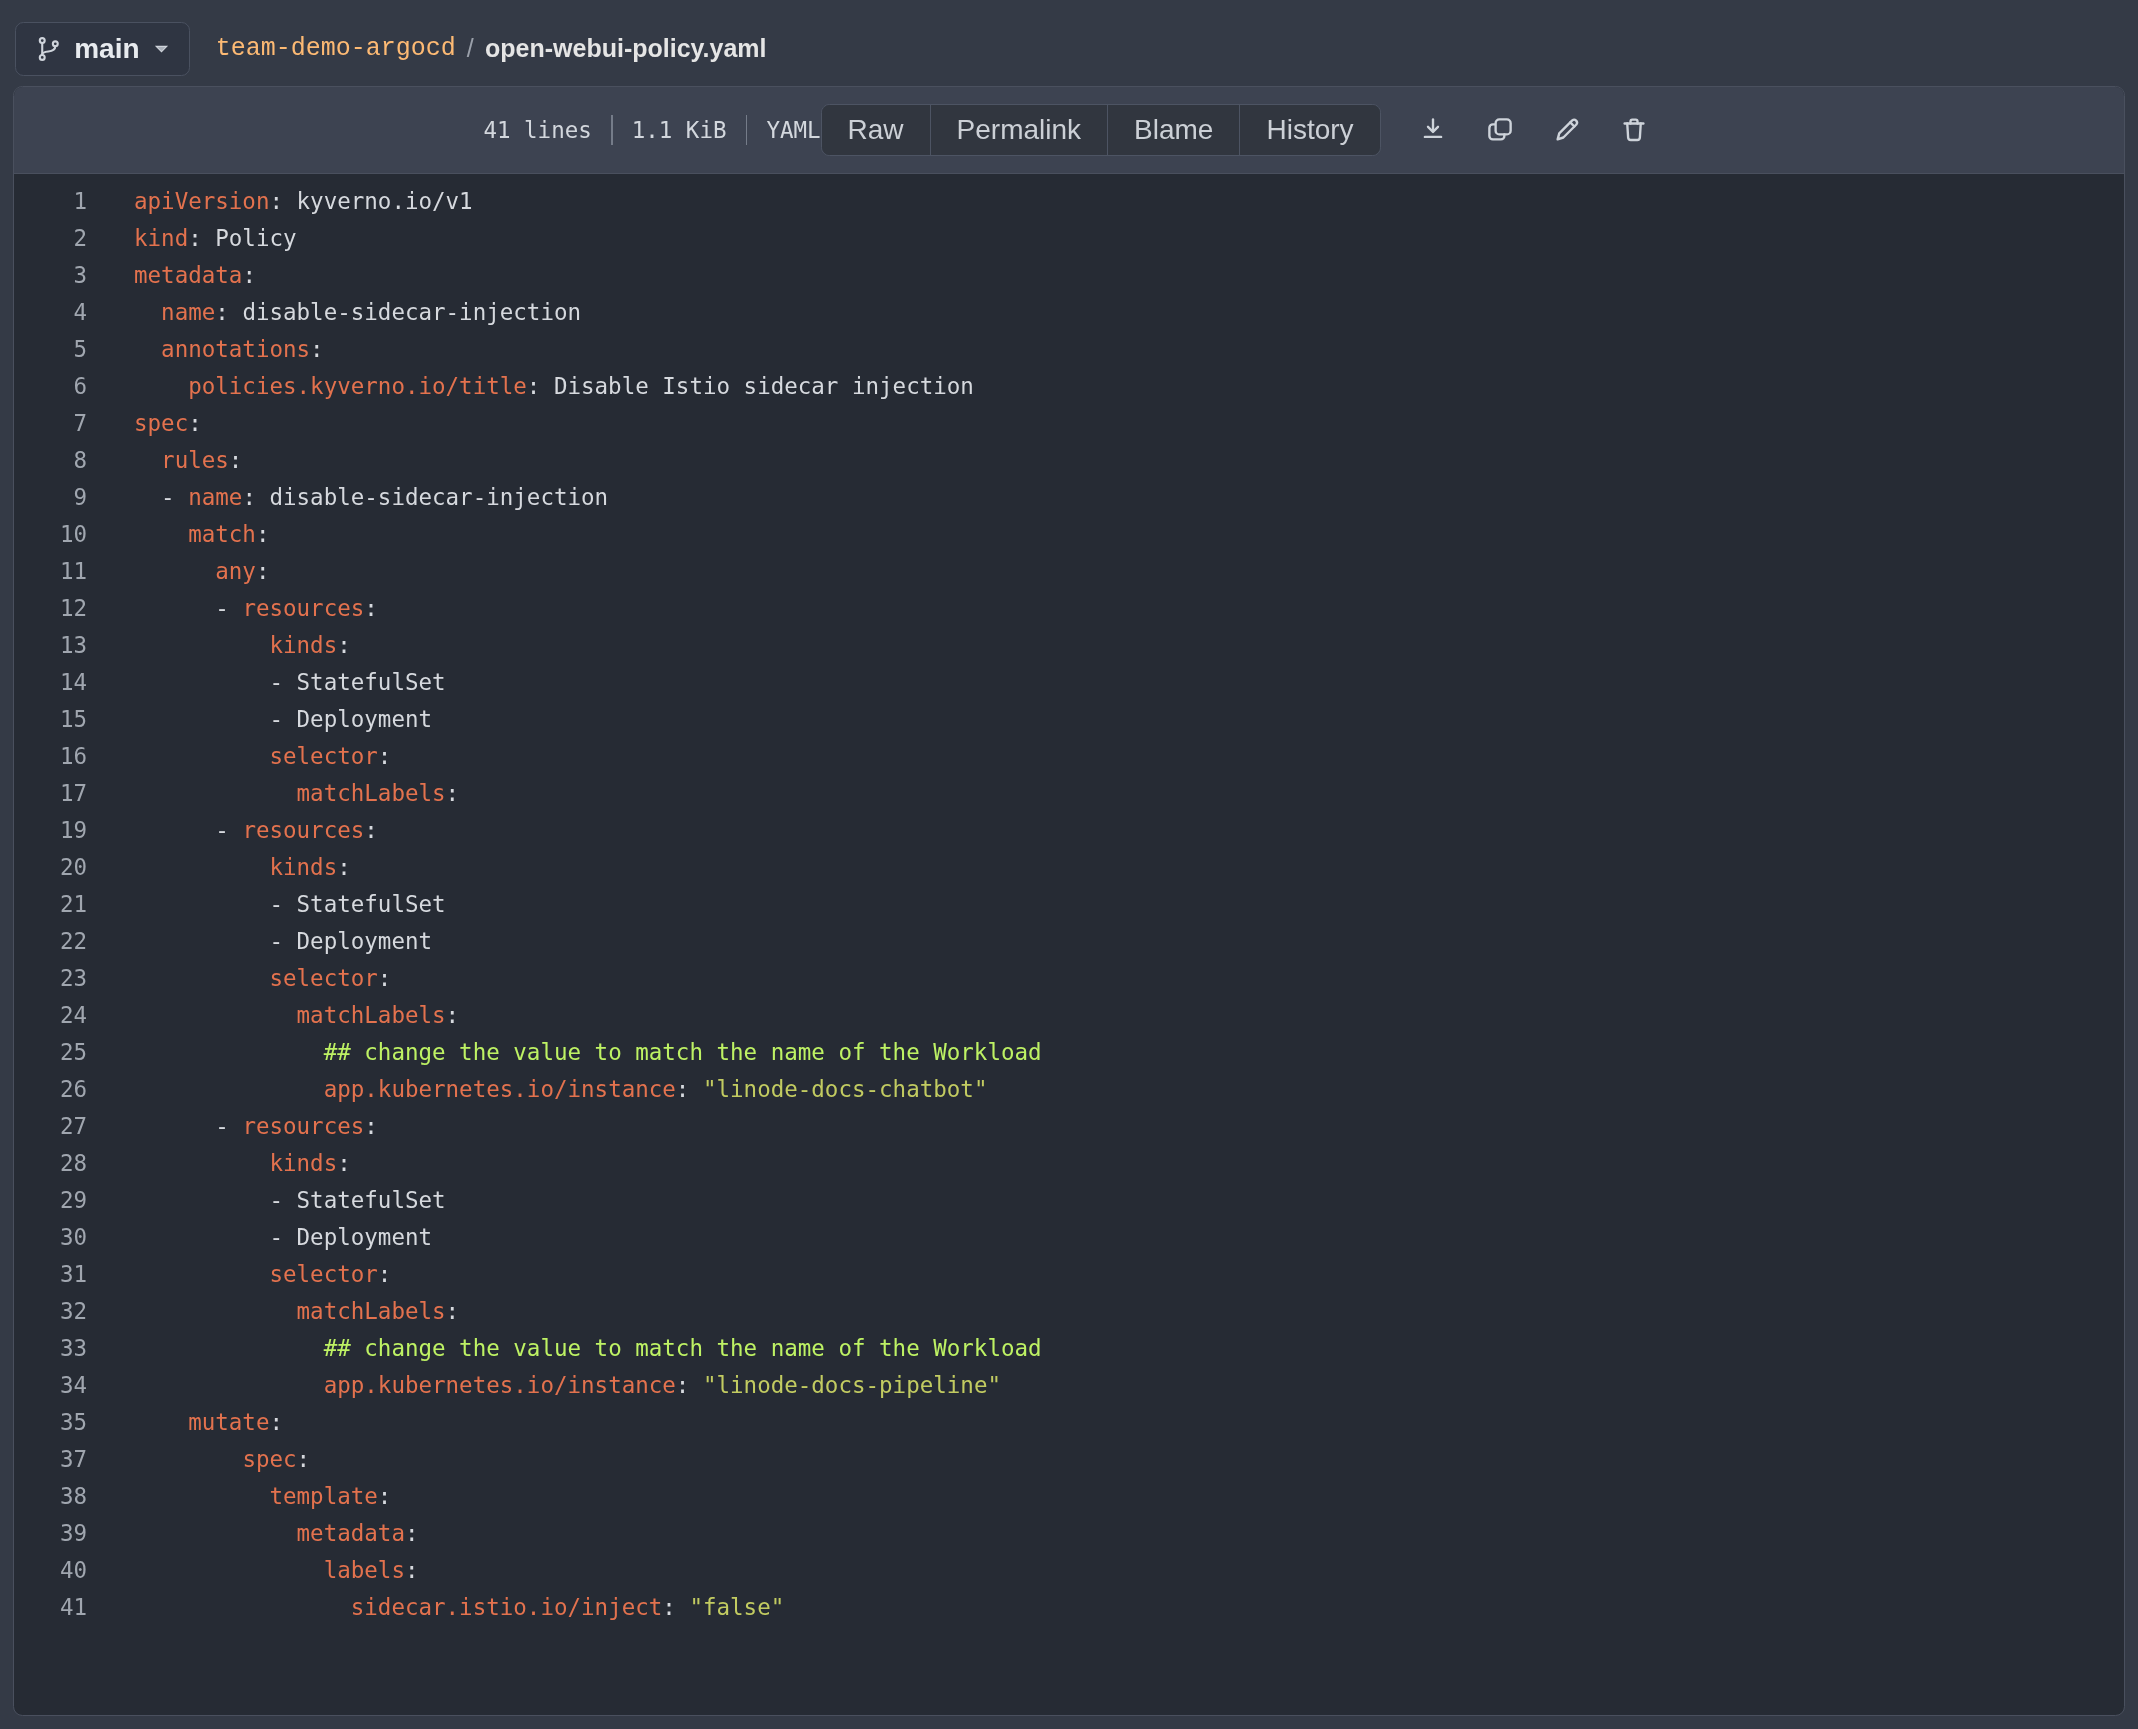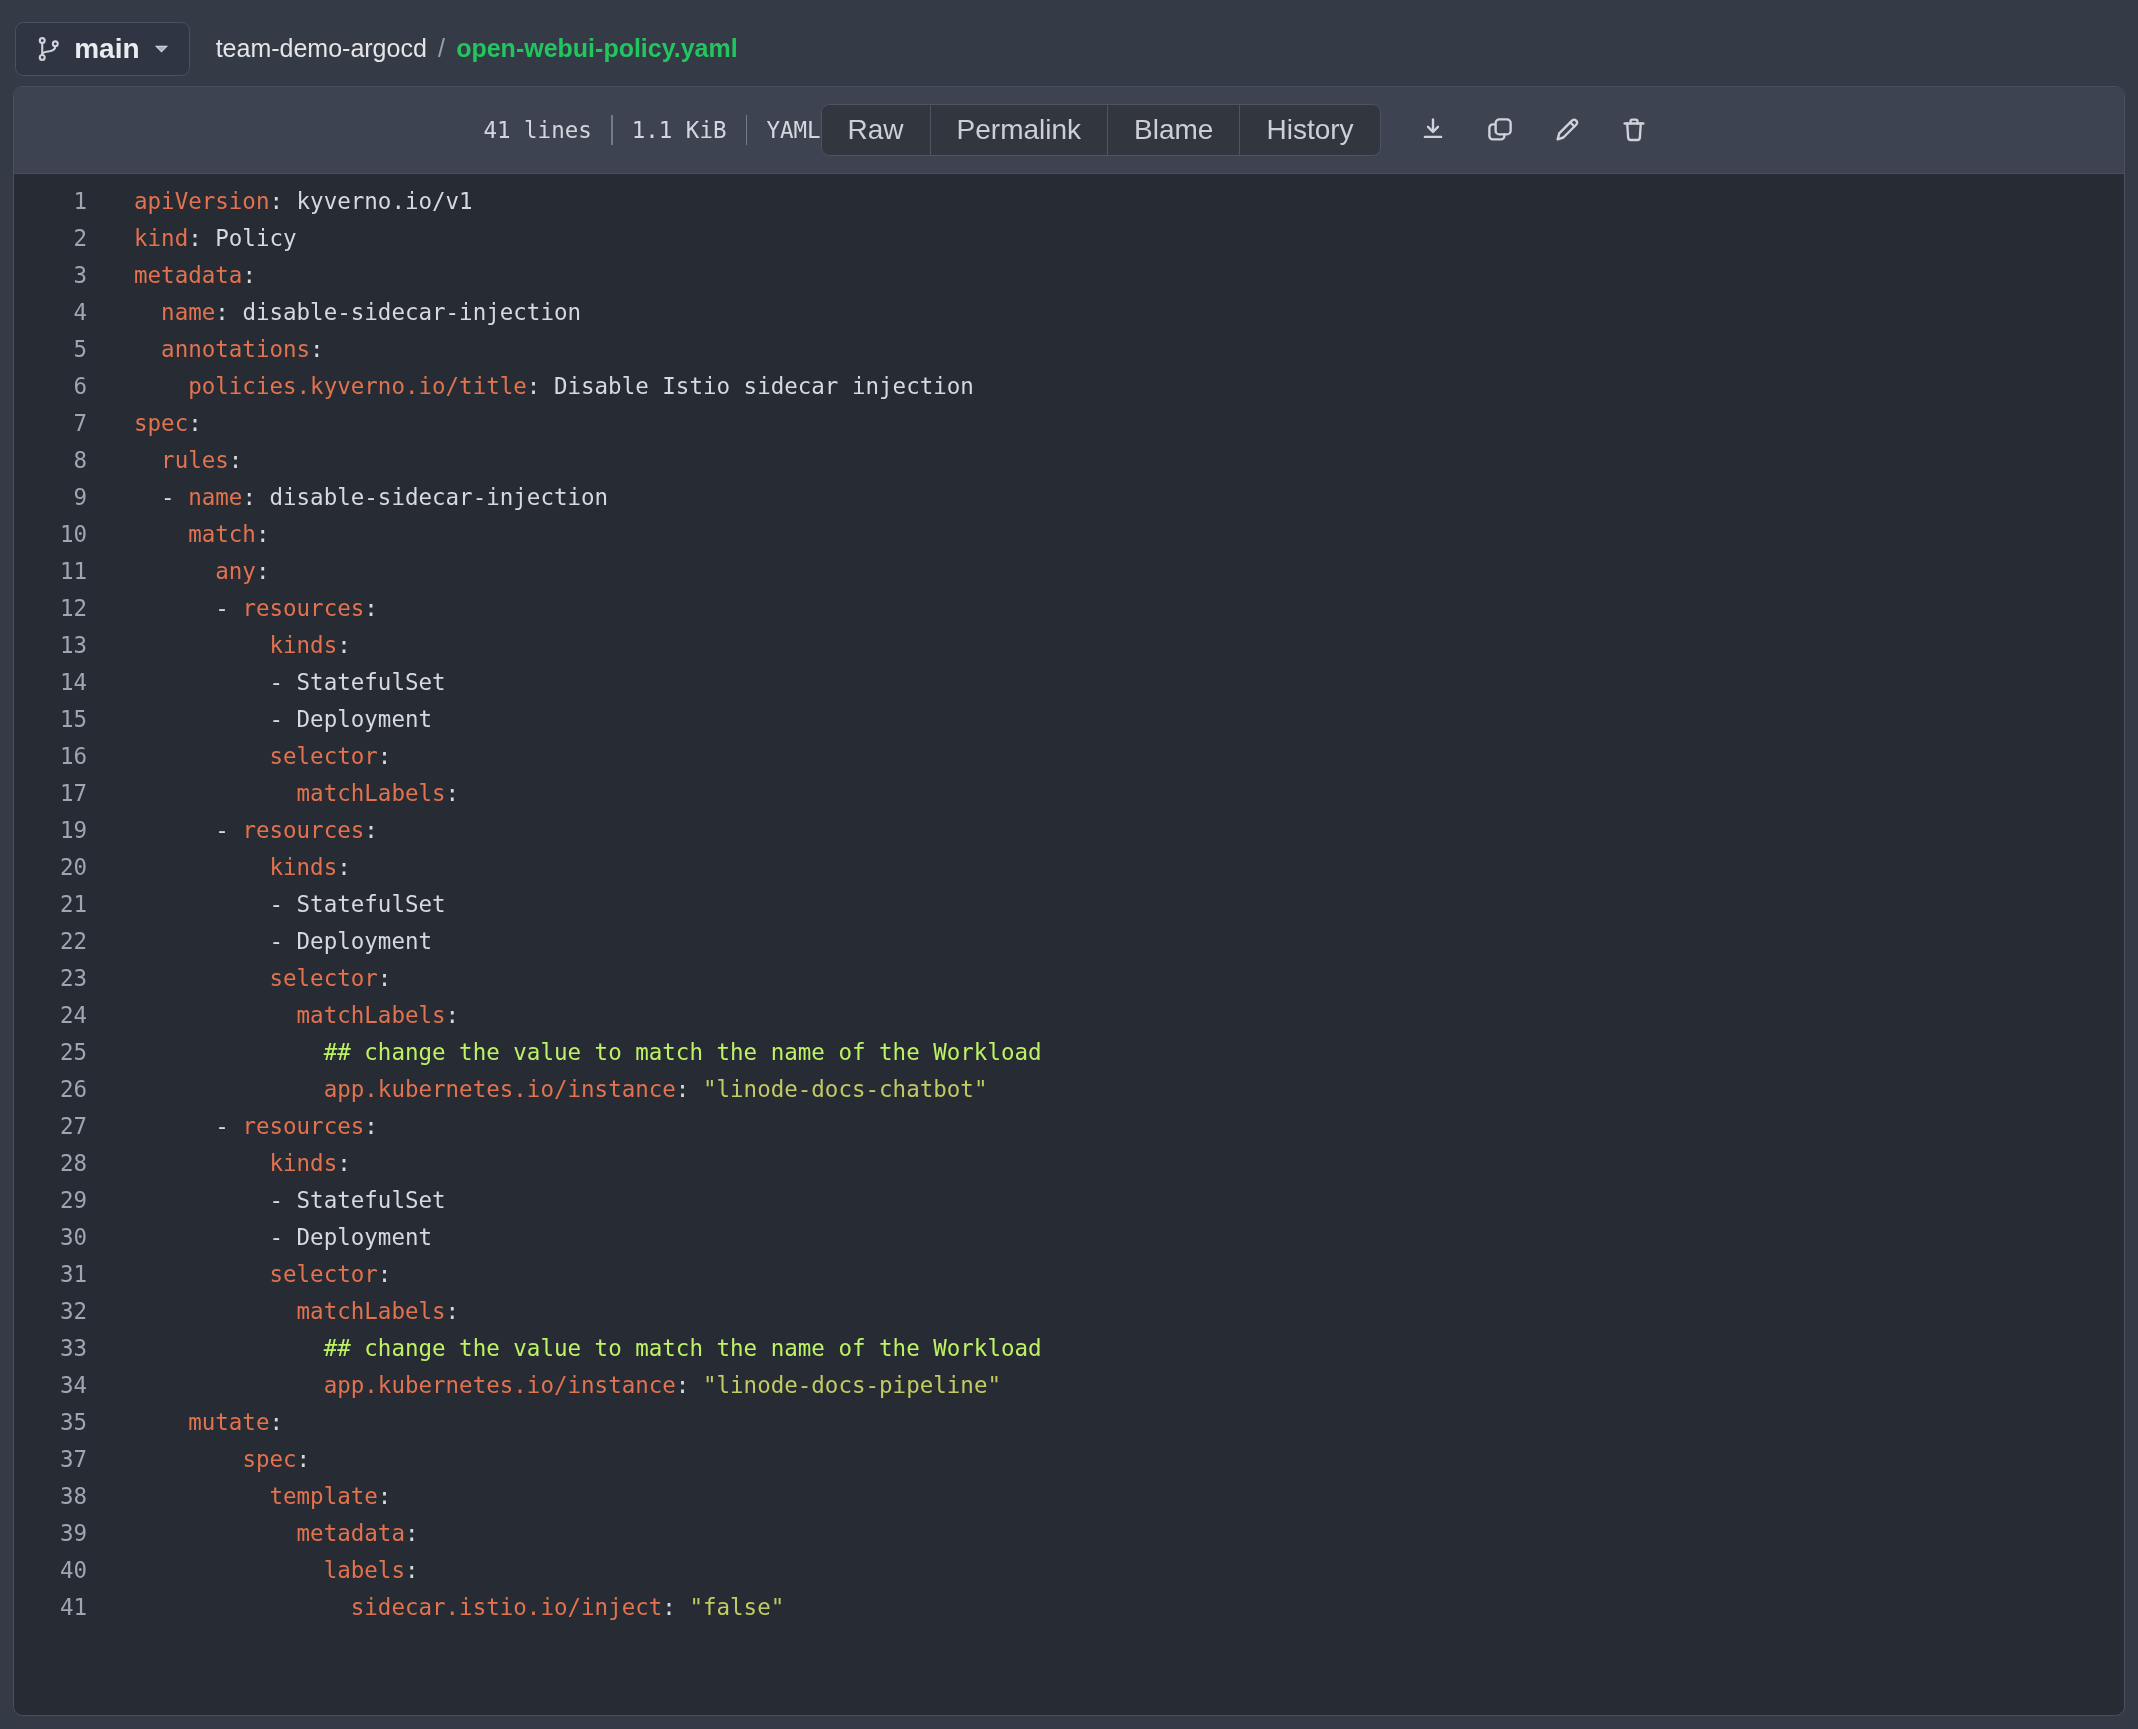--- a/index.html
+++ b/index.html
@@ -19,23 +19,23 @@
     display:flex; align-items:center; gap:11.2px;
     height:54px; padding:0 19px;
     background:#2f3542;
     border:1.9px solid #4a5160; border-radius:8.4px;
     color:#e8ebef; font-size:28px; font-weight:700;
     cursor:pointer;
   }
   .branch-btn svg { stroke:#cfd4db; }
   .caret { margin-left:1.9px; }
   .breadcrumb { display:flex; align-items:center; gap:11.2px; margin-left:26px; font-size:25px; }
-  .crumb-repo { color:#e5e5e5; font-weight:400; text-decoration:none; cursor:pointer; }
+  .crumb-repo { color:#fdba74; font-weight:400; text-decoration:none; cursor:pointer;font-family:Liberation Mono, monospace; }
   .crumb-sep  { color:#9aa0aa; }
-  .crumb-file { color:#22c55e; font-weight:700; }
+  .crumb-file { color:#e5e5e5; font-weight:700; }
 
   
   .file-box {
     margin:0 13px; height:1630px;
     border:1.9px solid #4a505e; border-radius:9.4px;
     overflow:hidden;
     display:flex; flex-direction:column;
     background:#262b34;
   }
   .file-header {

